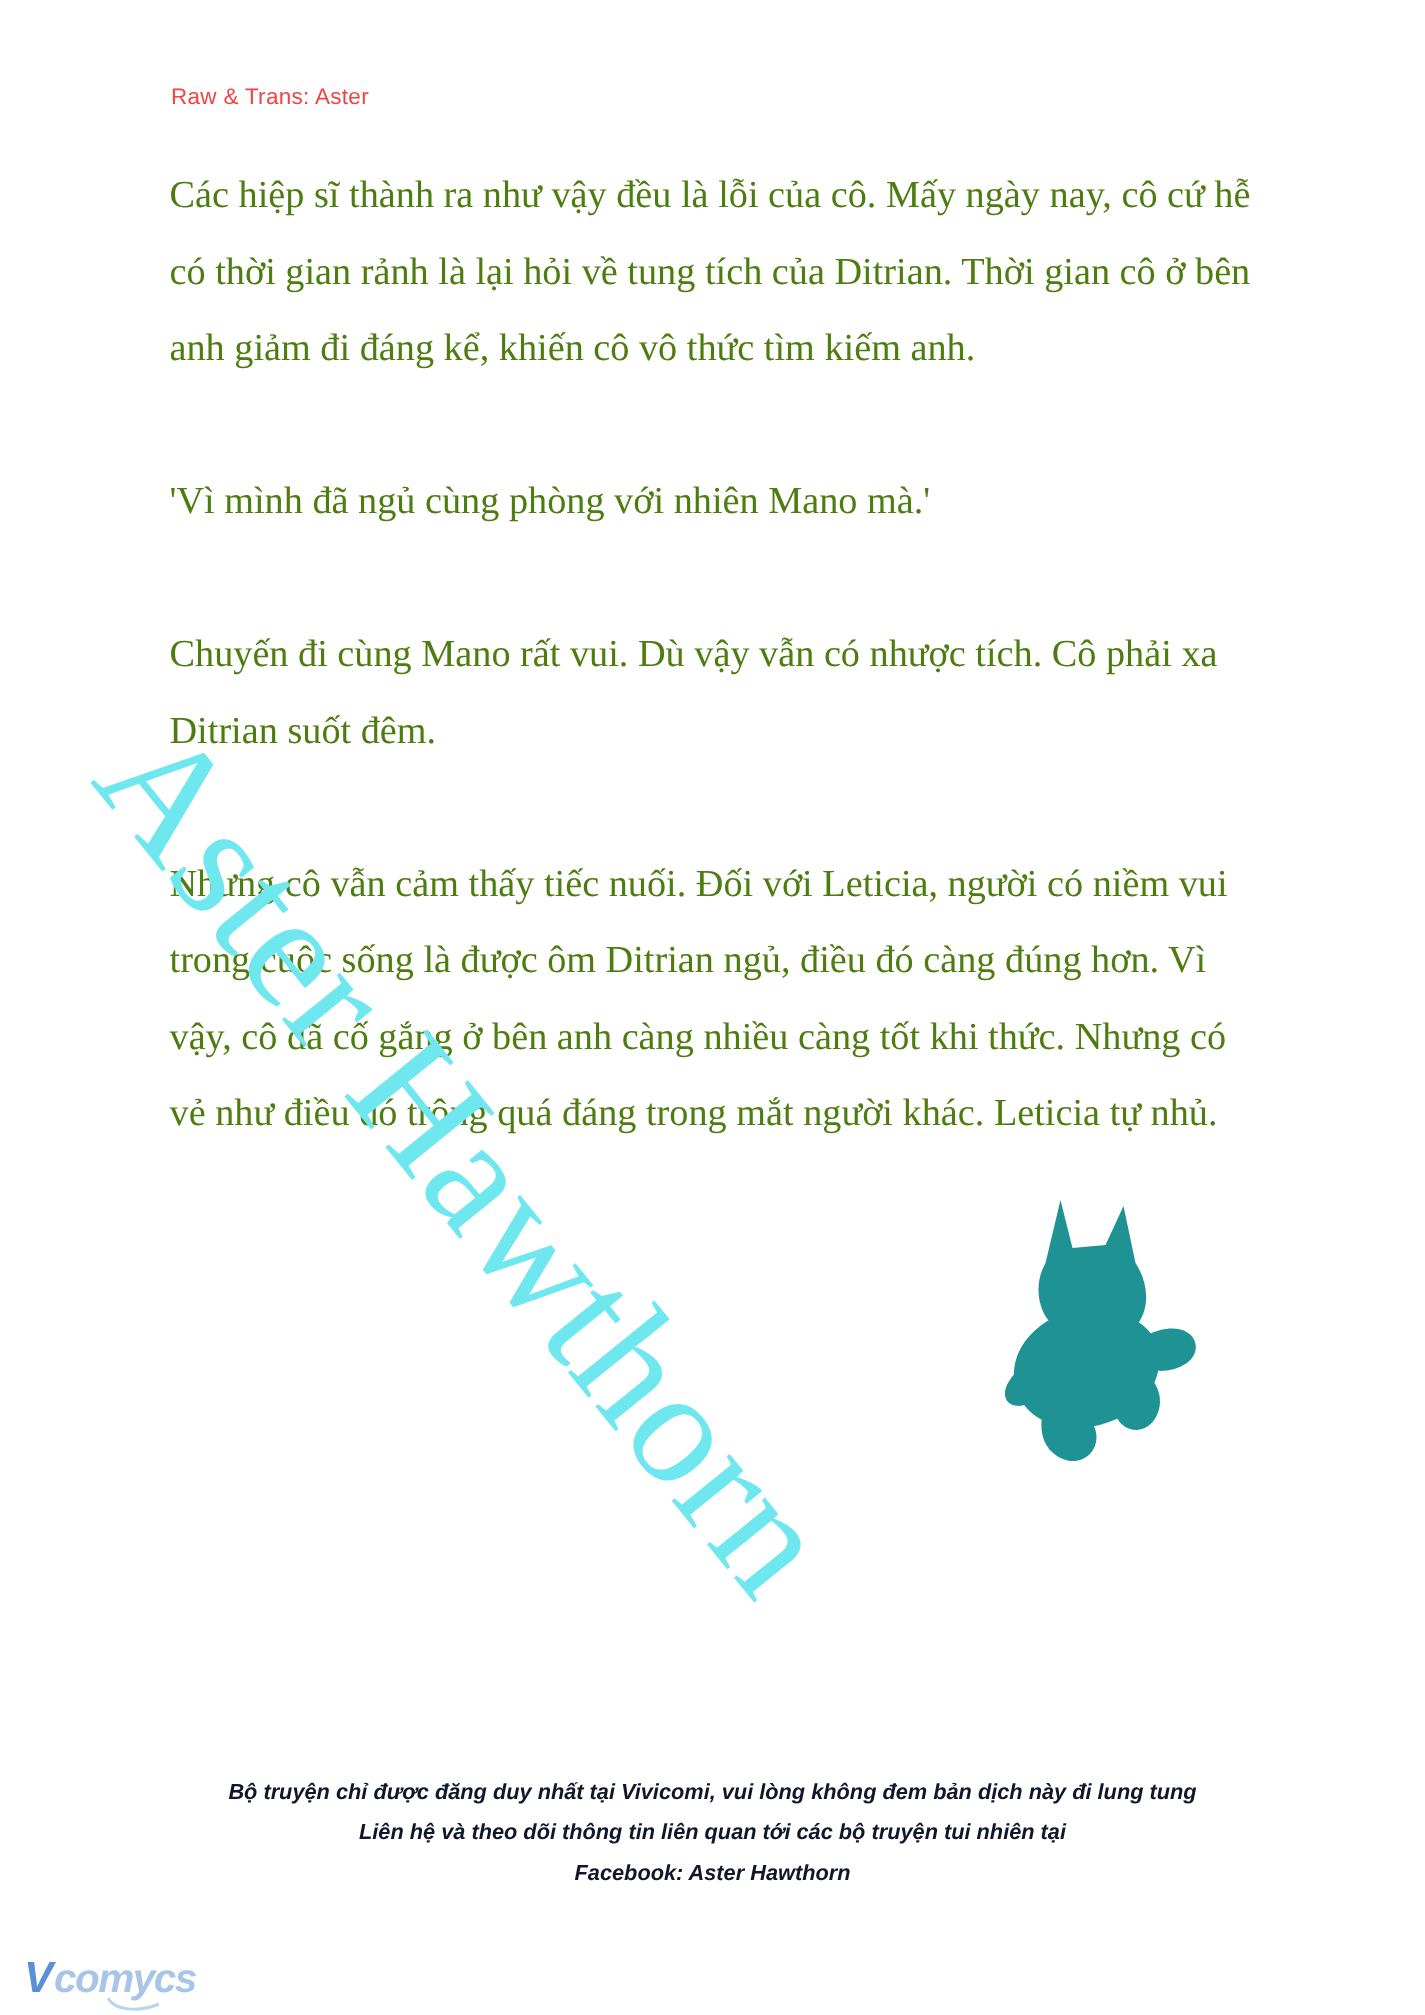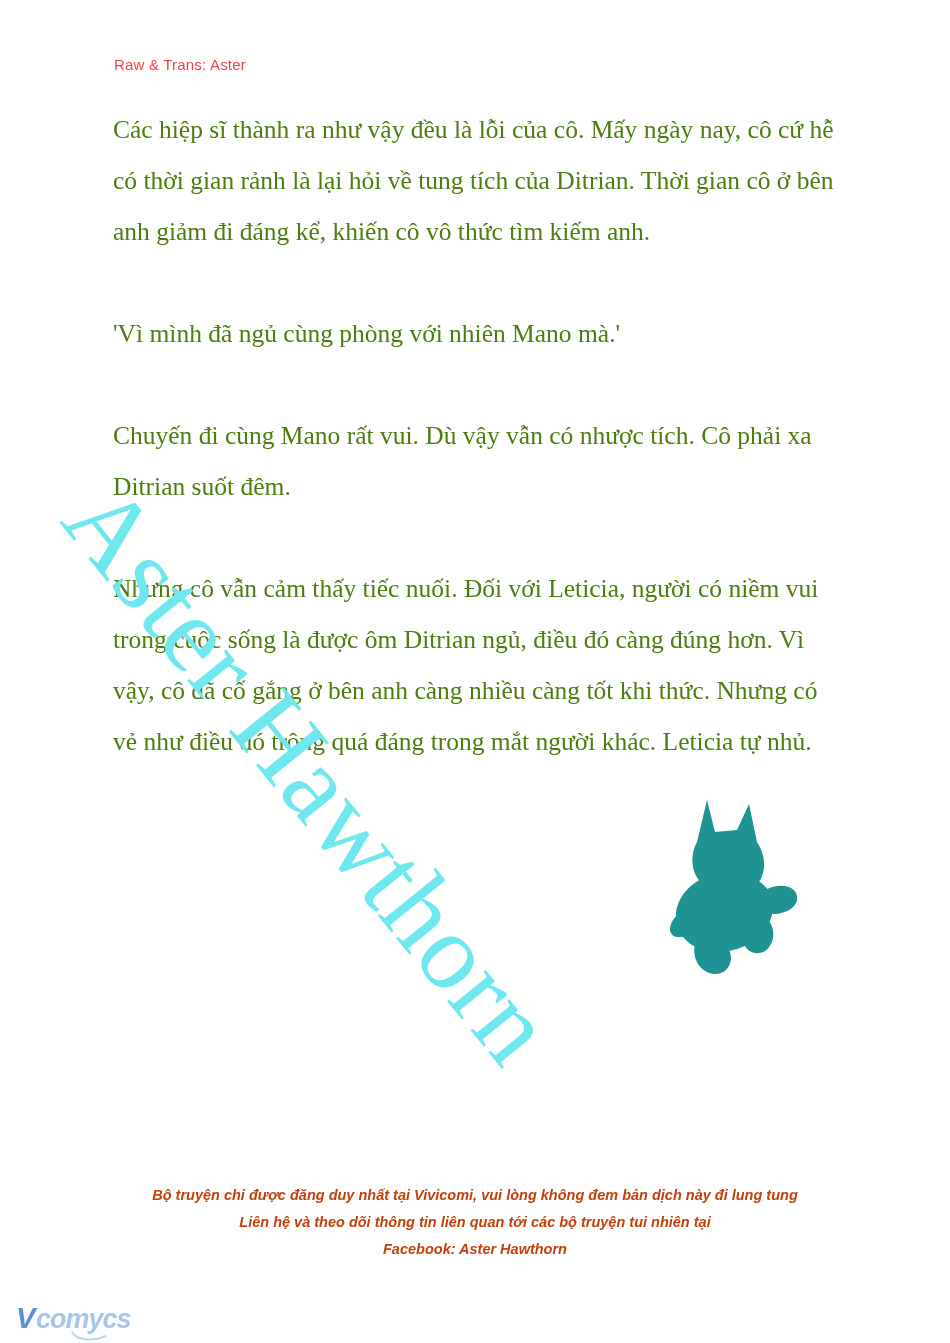--- a/index.html
+++ b/index.html
@@ -86,21 +86,21 @@
   .footer-credit {
     position: absolute;
     left: 0;
     top: 1182px;
     width: 950px;
     text-align: center;
     font-family: "Liberation Sans", sans-serif;
     font-weight: bold;
     font-style: italic;
     font-size: 14.5px;
-    color: #c2410c;
+    color: #0f172a;
     line-height: 27px;
     z-index: 3;
   }
   .footer-credit div { white-space: nowrap; }
 
   
   .logo-vcomycs {
     position: absolute;
     left: 14px;
     top: 1298px;

